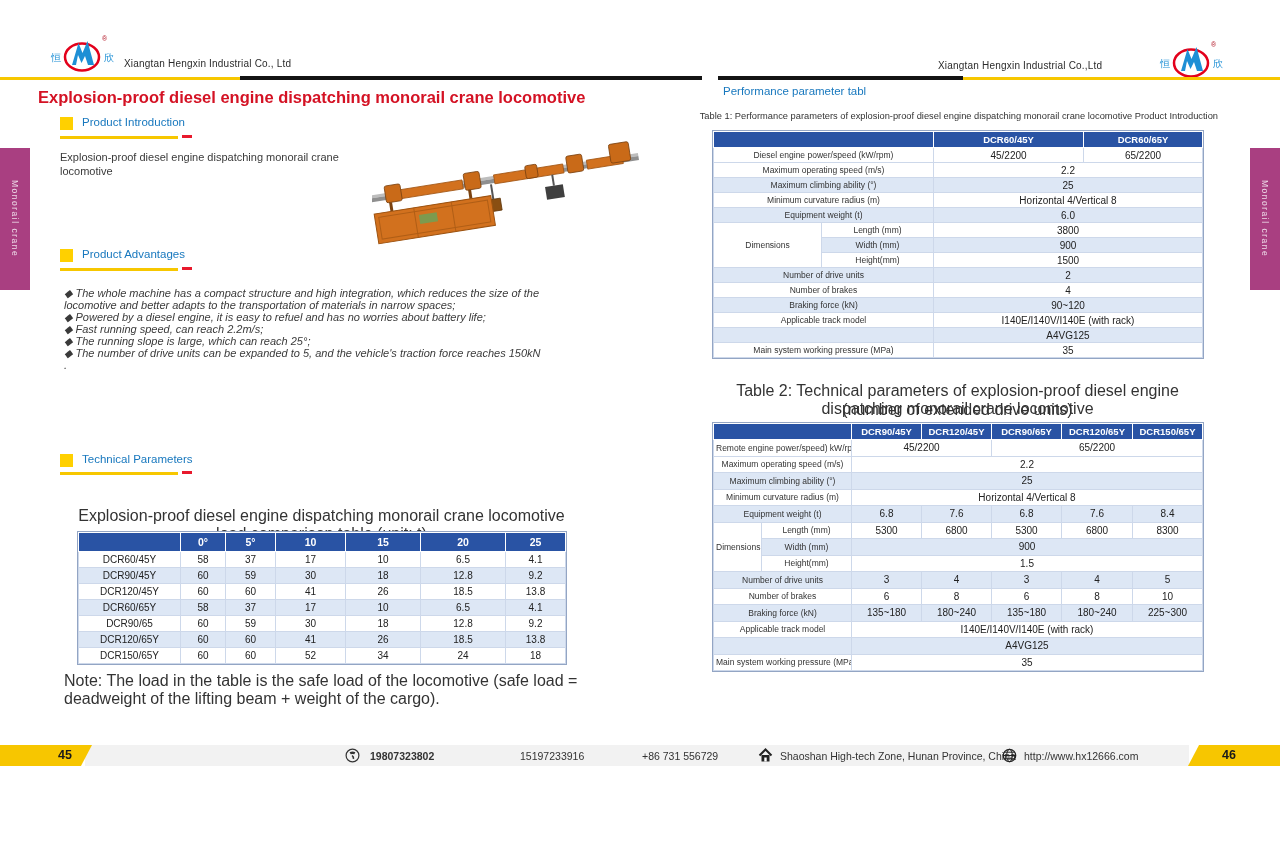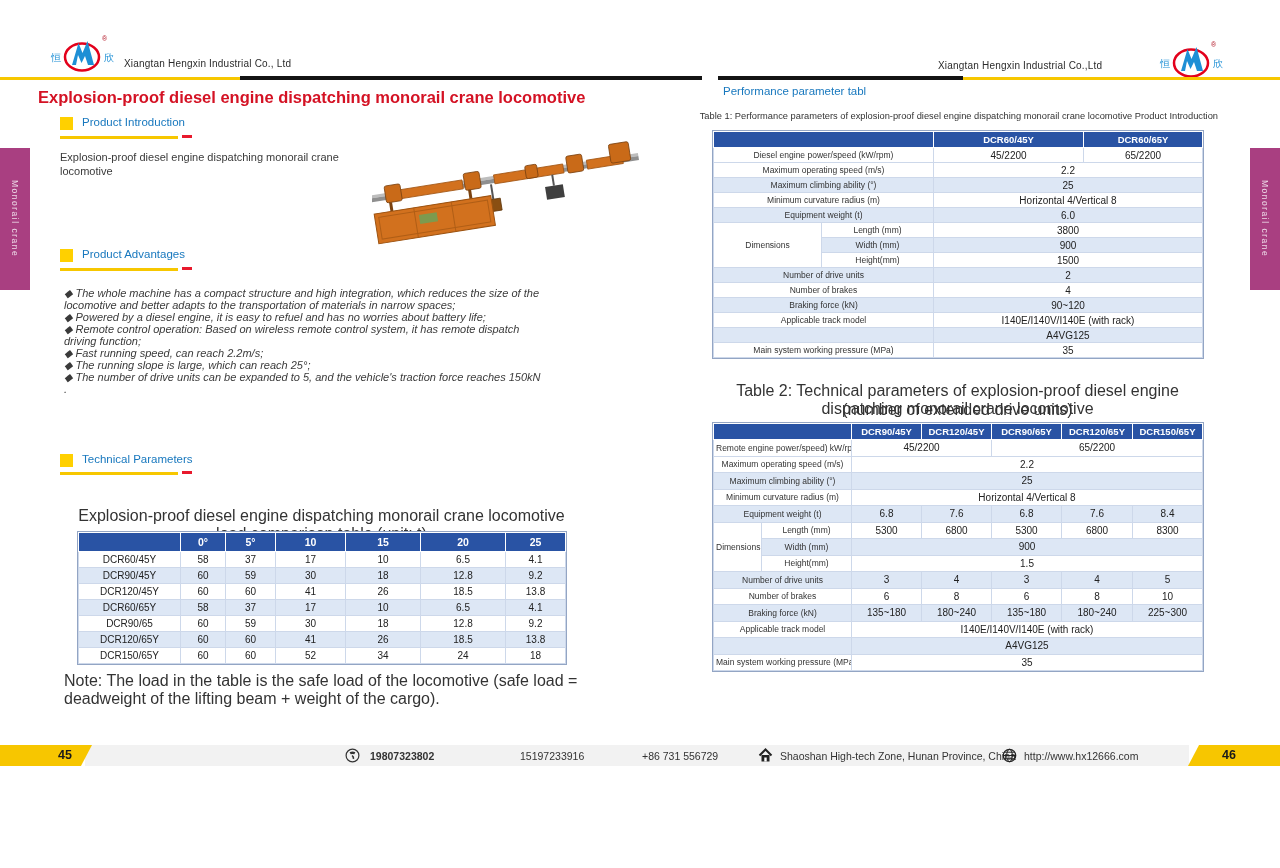--- a/index.html
+++ b/index.html
@@ -111,21 +111,20 @@
   </svg>
 
   <div class="sec-square" style="left:60px;top:249px;"></div>
   <div class="sec-label" style="left:82px;top:248px;">Product Advantages</div>
   <div class="sec-underline" style="left:60px;top:268px;width:118px;"></div>
   <div class="sec-dash" style="left:182px;top:267px;"></div>
 
   <div class="abs bullets" style="left:64px;top:287px;width:488px;">
     <div>◆ The whole machine has a compact structure and high integration, which reduces the size of the locomotive and better adapts to the transportation of materials in narrow spaces;</div>
     <div>◆ Powered by a diesel engine, it is easy to refuel and has no worries about battery life;</div>
-    <div>◆ Remote control operation: Based on wireless remote control system, it has remote dispatch driving function;</div>
     <div>◆ Fast running speed, can reach 2.2m/s;</div>
     <div>◆ The running slope is large, which can reach 25°;</div>
     <div>◆ The number of drive units can be expanded to 5, and the vehicle's traction force reaches 150kN</div>
     <div>.</div>
   </div>
 
   <div class="sec-square" style="left:60px;top:454px;"></div>
   <div class="sec-label" style="left:82px;top:453px;">Technical Parameters</div>
   <div class="sec-underline" style="left:60px;top:472px;width:118px;"></div>
   <div class="sec-dash" style="left:182px;top:471px;"></div>

